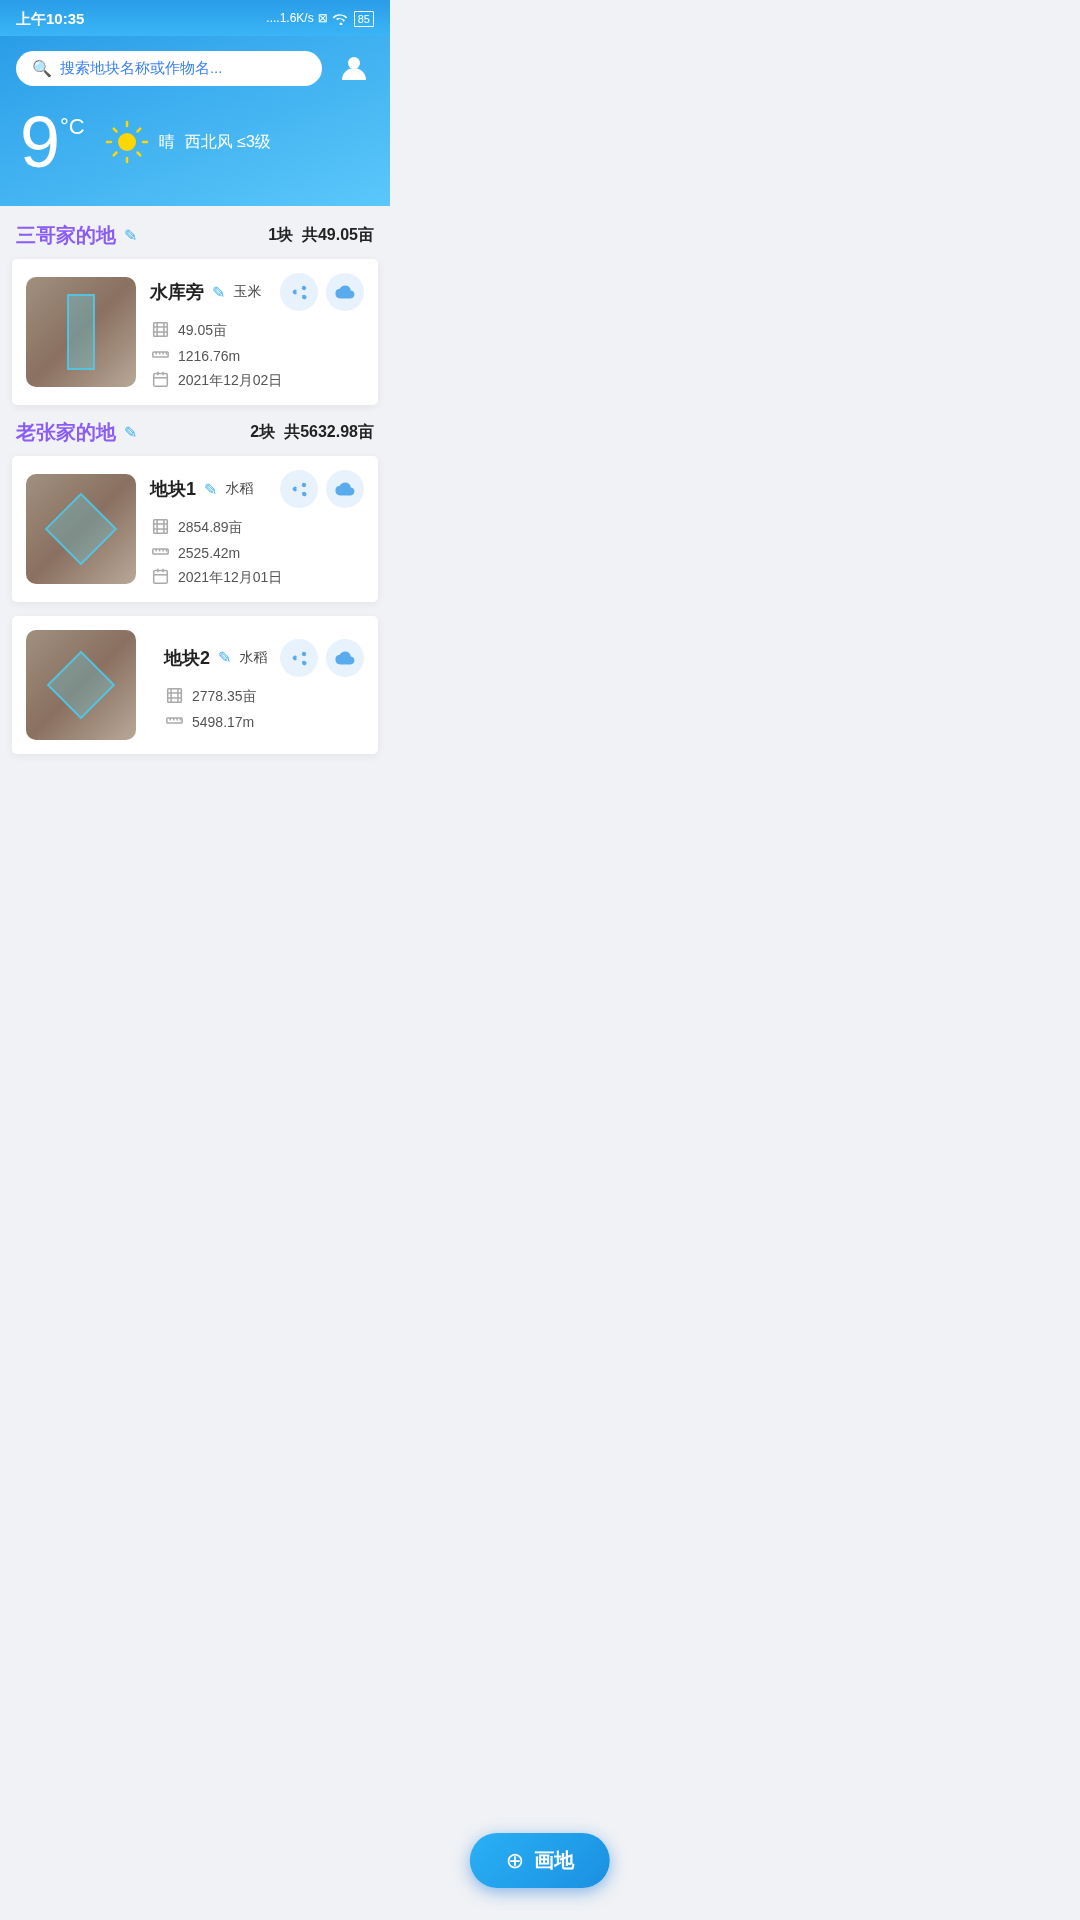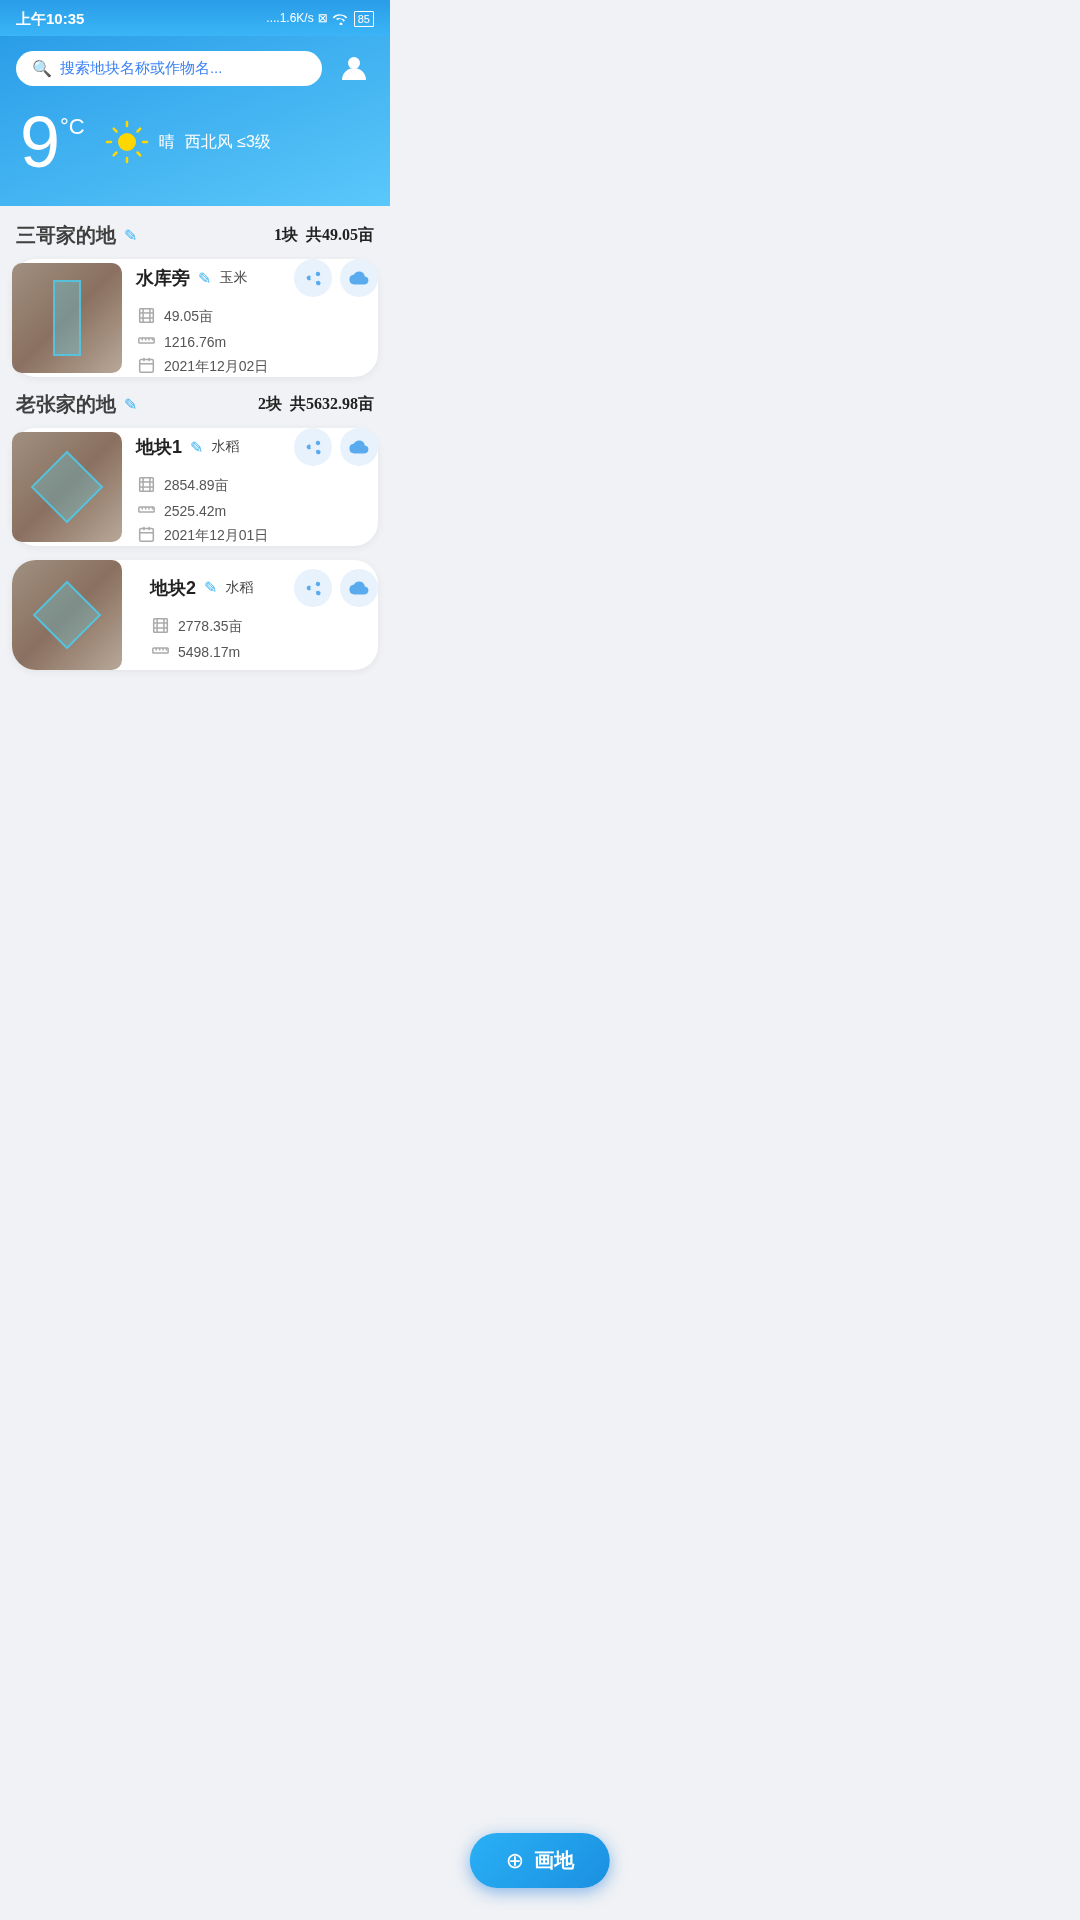--- a/index.html
+++ b/index.html
@@ -130,40 +130,40 @@
       padding: 0 4px;
     }
     .section-title-group {
       display: flex;
       align-items: center;
       gap: 8px;
     }
     .section-title {
       font-size: 20px;
       font-weight: 700;
-      color: #404040;
+      color: #8b5cf6;
     }
     .edit-icon {
       color: #3ab0f5;
       font-size: 16px;
     }
     .section-meta {
       font-size: 16px;
       color: #555;
-      font-family: Liberation Serif, serif;
     }
     .section-meta span {
       color: #222;
       font-weight: 600;
     }
 
     
     .land-card {
       background: white;
-      border-radius: 24px;
+      border-radius: 5px;
+      padding: 14px;
       display: flex;
       align-items: center;
       gap: 14px;
       margin-bottom: 14px;
       box-shadow: 0 2px 8px rgba(0,0,0,0.06);
     }
     .land-thumbnail {
       width: 110px;
       height: 110px;
       border-radius: 10px;

